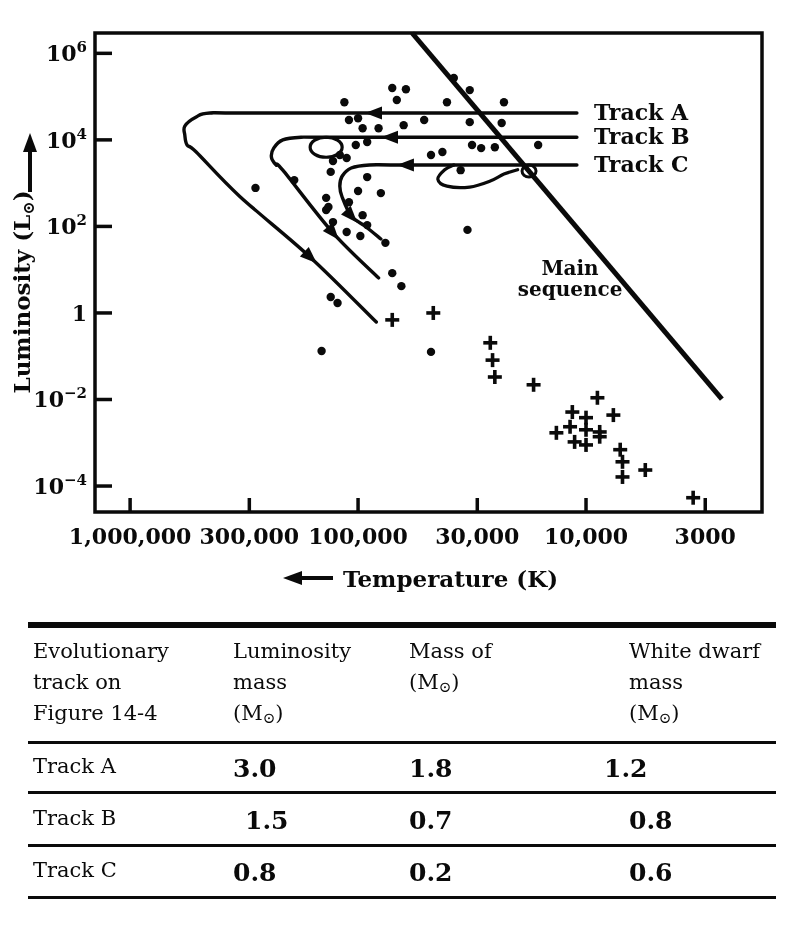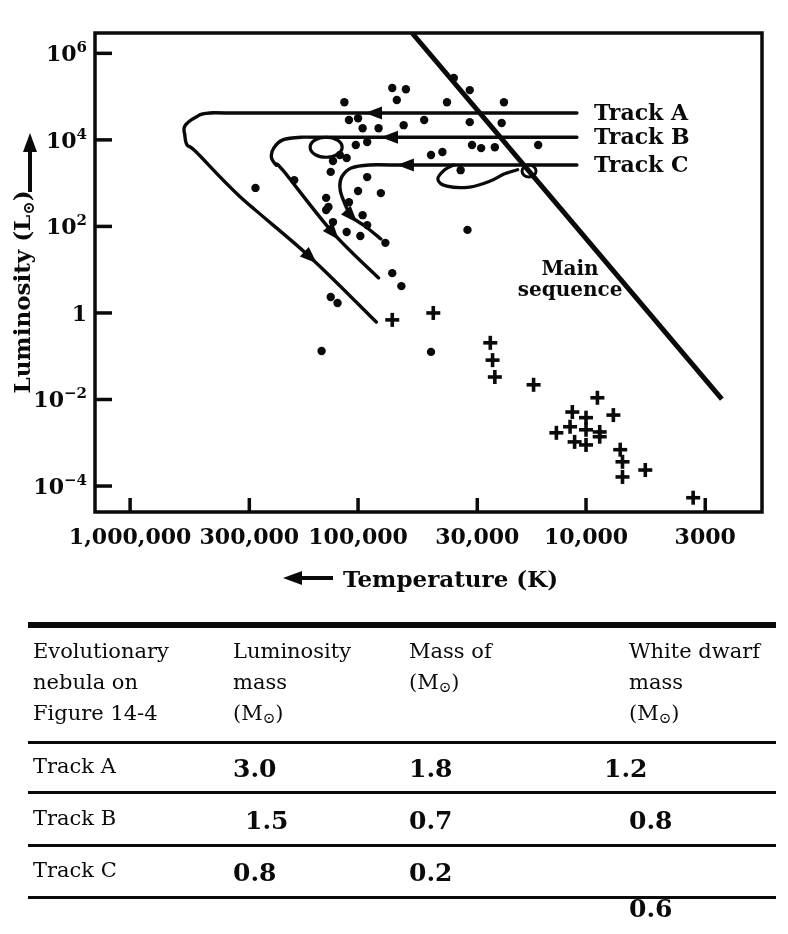--- a/index.html
+++ b/index.html
@@ -216,21 +216,21 @@
   
   <div>
     <div class="tbl-rule" style="left:28px;top:622px;width:748px;height:6px;"></div>
     <div class="tbl-rule" style="left:28px;top:741px;width:748px;height:3px;"></div>
     <div class="tbl-rule" style="left:28px;top:791px;width:748px;height:3px;"></div>
     <div class="tbl-rule" style="left:28px;top:844px;width:748px;height:3px;"></div>
     <div class="tbl-rule" style="left:28px;top:896px;width:748px;height:3px;"></div>
 
     <div class="th-cell" style="left:33px;top:636px;">
       <div>Evolutionary</div>
-      <div>nebula on</div>
+      <div>track on</div>
       <div><span>Figure 14-4</span><span class="sun"></span><span></span></div>
     </div>
     <div class="th-cell" style="left:233px;top:636px;">
       <div>Luminosity</div>
       <div>mass</div>
       <div><span>(M</span><span class="sun">⊙</span><span>)</span></div>
     </div>
     <div class="th-cell" style="left:409px;top:636px;">
       <div>Mass of</div>
       <div><span>(M</span><span class="sun">⊙</span><span>)</span></div>
@@ -247,15 +247,15 @@
     <div class="td-val" style="left:604px;top:754px;">1.2</div>
 
     <div class="td-name" style="left:33px;top:806px;">Track B</div>
     <div class="td-val" style="left:245px;top:806px;">1.5</div>
     <div class="td-val" style="left:409px;top:806px;">0.7</div>
     <div class="td-val" style="left:629px;top:806px;">0.8</div>
 
     <div class="td-name" style="left:33px;top:858px;">Track C</div>
     <div class="td-val" style="left:233px;top:858px;">0.8</div>
     <div class="td-val" style="left:409px;top:858px;">0.2</div>
-    <div class="td-val" style="left:629px;top:894px;">0.6</div>
+    <div class="td-val" style="left:629px;top:858px;">0.6</div>
   </div>
 </div>
 
 </body></html>

